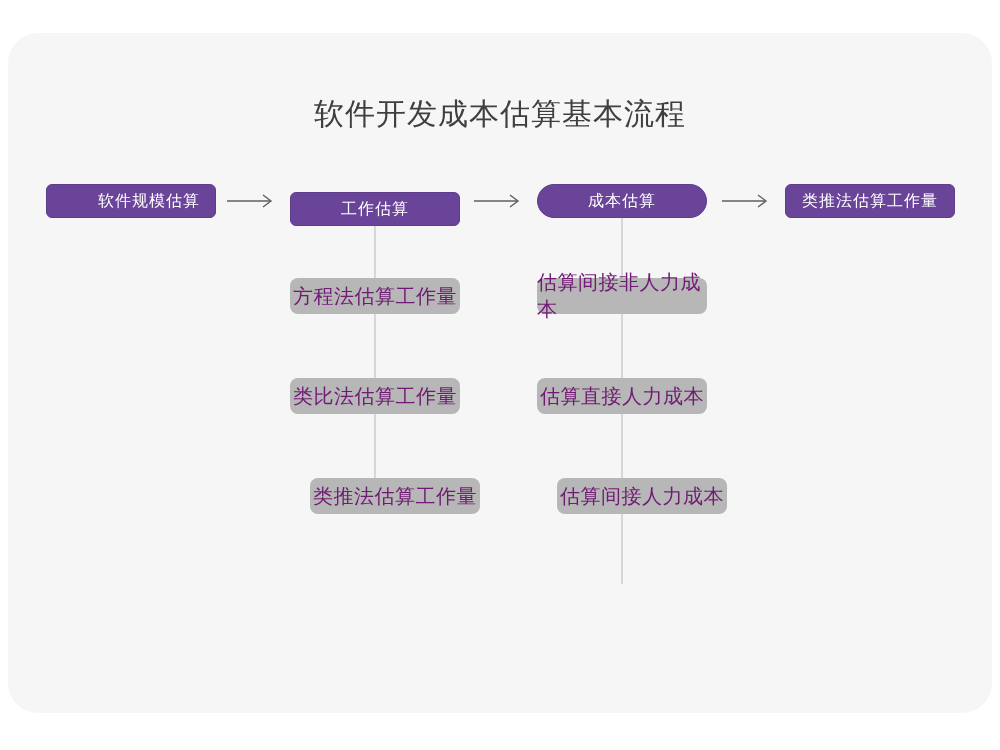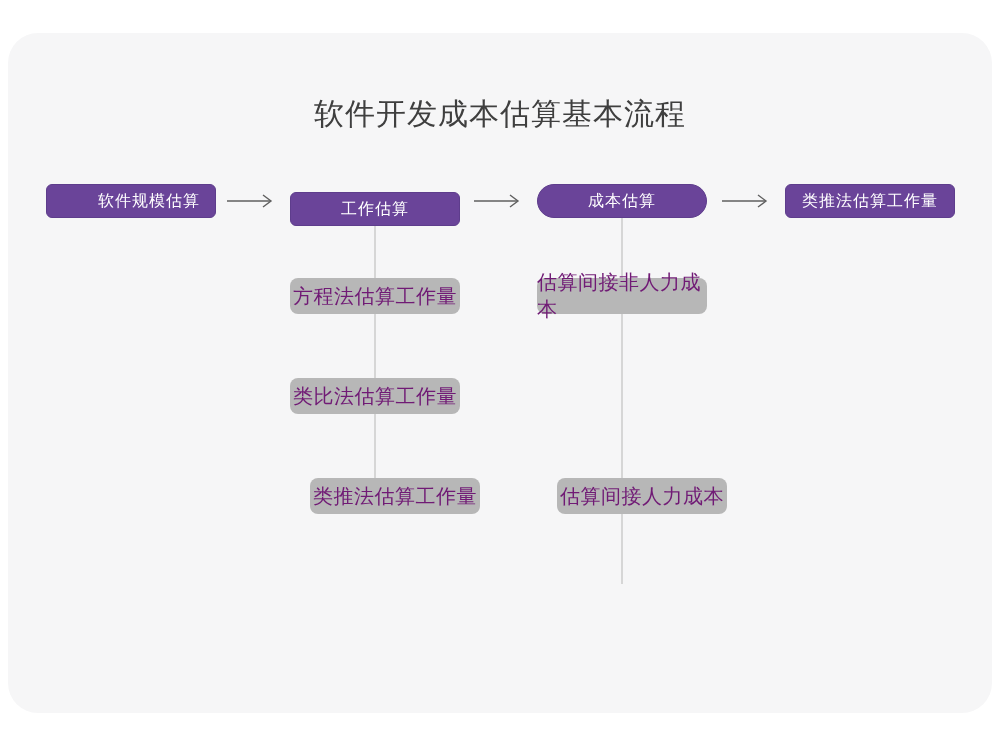--- a/index.html
+++ b/index.html
@@ -131,15 +131,16 @@
   <div class="stage s1">软件规模估算</div>
   <div class="stage s2">工作估算</div>
   <div class="stage s3">成本估算</div>
   <div class="stage s4">类推法估算工作量</div>
 
   <div class="sub c1 r1">方程法估算工作量</div>
   <div class="sub c1 r2">类比法估算工作量</div>
   <div class="sub c1 r3">类推法估算工作量</div>
 
   <div class="sub c2 r1">估算间接非人力成本</div>
+  <div class="sub c2 r2">估算直接人力成本</div>
   <div class="sub c2 r3">估算间接人力成本</div>
 
 </div>
 
 </body></html>

